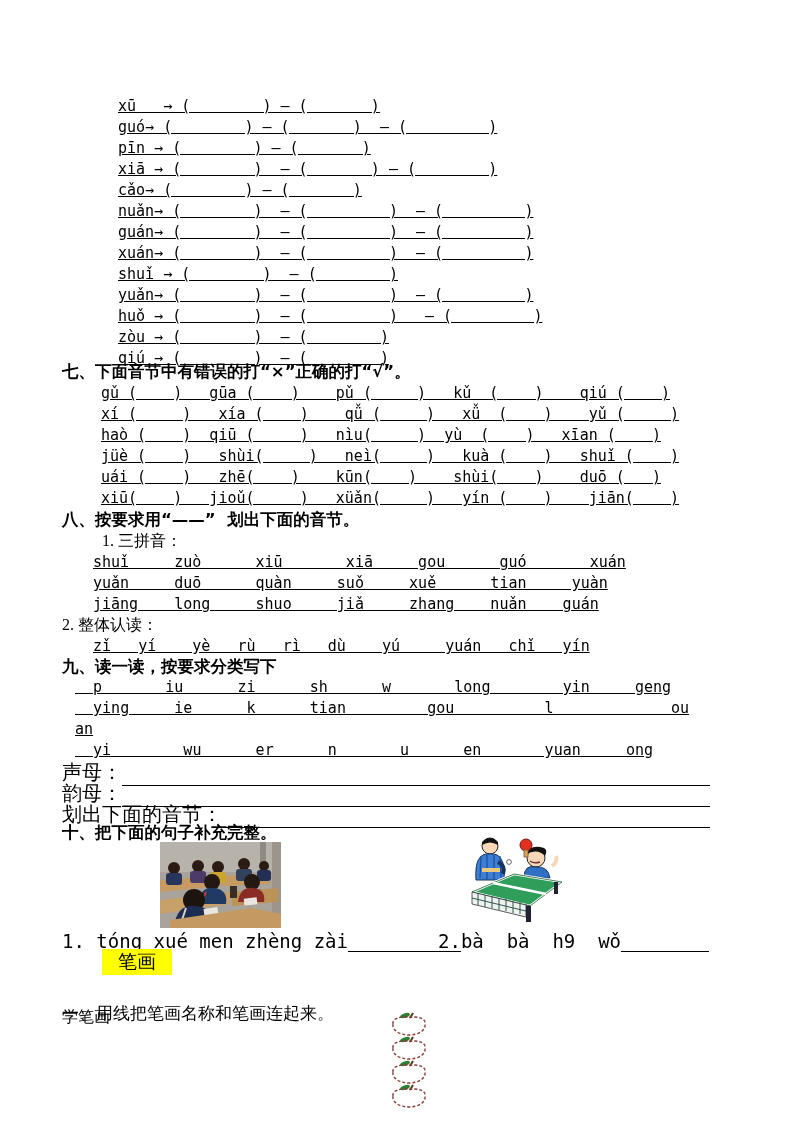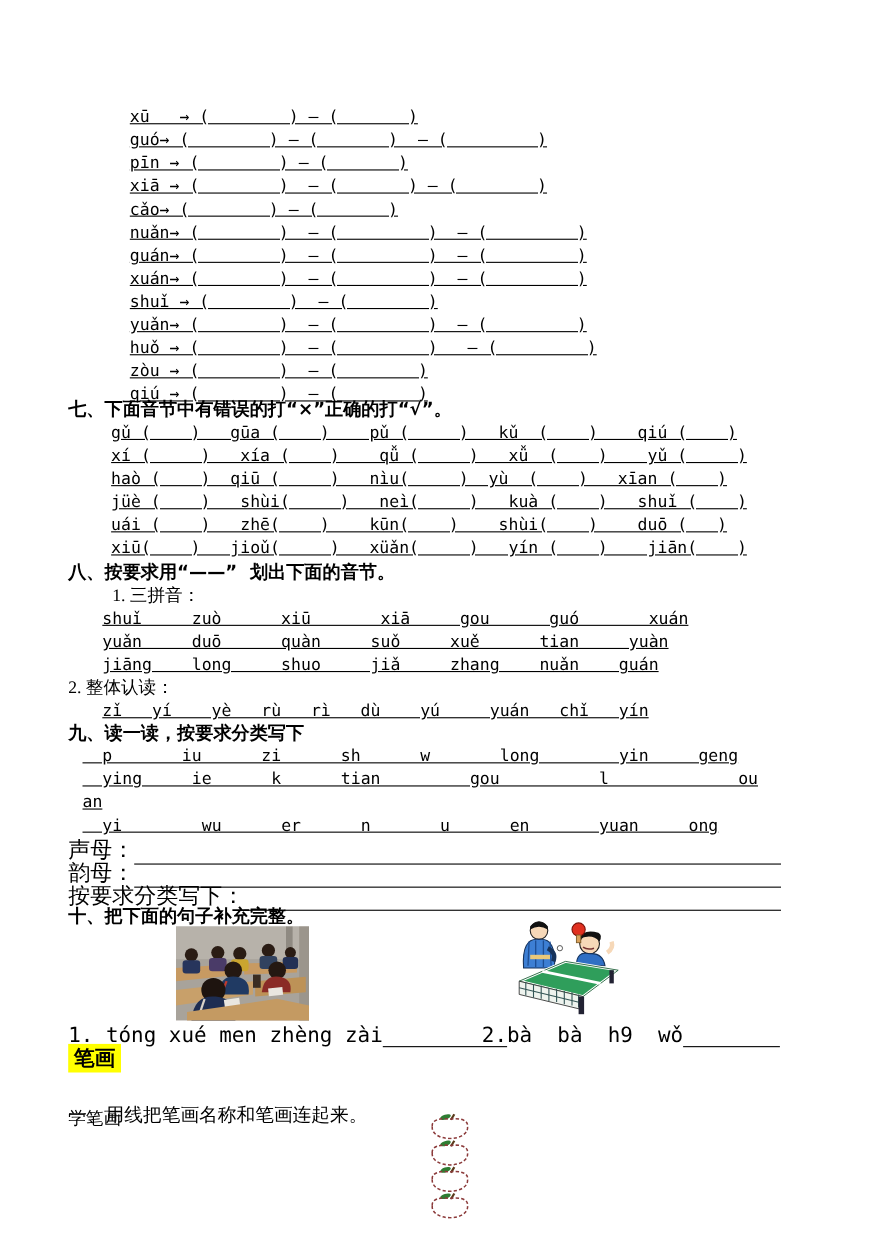--- a/index.html
+++ b/index.html
@@ -9,21 +9,21 @@
     overflow:hidden;
   }
   .abs{position:absolute;}
   .mono{font-family:"DejaVu Sans Mono","Liberation Mono",monospace;}
   .mono-row{white-space:pre;font-size:15px;line-height:21px;text-decoration:underline;}
   .heading{font-family:"DejaVu Sans","Liberation Sans",sans-serif;font-weight:bold;font-size:16.5px;white-space:pre;}
   .sublabel{font-size:16px;white-space:pre;}
   .fillrow{display:flex;align-items:flex-end;font-size:20px;}
   .fill-line{display:inline-block;border-bottom:1px solid #000;height:17px;}
   .caption{font-family:"DejaVu Sans Mono","Liberation Mono",monospace;font-size:19px;white-space:pre;display:flex;align-items:flex-end;}
-  .hl-title{font-family:"DejaVu Sans","Liberation Sans",sans-serif;font-weight:bold;font-size:19px;background:#ffff00;padding:0 5px;display:inline-block;}
+  .hl-title{font-family:"DejaVu Sans","Liberation Sans",sans-serif;font-weight:normal;font-size:19px;background:#ffff00;padding:0 16px;display:inline-block;margin-left:40px;}
   .subhead{font-family:"DejaVu Sans","Liberation Sans",sans-serif;font-size:16px;}
   .serifline{font-size:17px;white-space:pre;}
   .img-frame{overflow:hidden;}
   .apple{display:block;}
 </style>
 </head>
 <body>
 
 <div class="page">
 
@@ -73,21 +73,21 @@
 
   <div class="abs fillrow" style="left:62px;top:759px;width:648px;">
     <span>声母：</span>
     <span class="fill-line" style="flex:1;"></span>
   </div>
   <div class="abs fillrow" style="left:62px;top:780px;width:648px;">
     <span>韵母：</span>
     <span class="fill-line" style="flex:1;"></span>
   </div>
   <div class="abs fillrow" style="left:62px;top:801px;width:648px;">
-    <span>按要求分类写下：</span>
+    <span>划出下面的音节：</span>
     <span class="fill-line" style="flex:1;"></span>
   </div>
 
   <div class="abs heading" style="left:62px;top:822px;">十、把下面的句子补充完整。</div>
 
   <div class="abs img-frame" style="left:160px;top:842px;width:121px;height:86px;">
     <svg width="121" height="86" viewBox="0 0 121 86">
       <rect x="0" y="0" width="121" height="86" fill="#a8a39b"></rect>
       <rect x="0" y="0" width="121" height="30" fill="#b7b2aa"></rect>
       <rect x="100" y="0" width="6" height="40" fill="#8f8a82"></rect>

